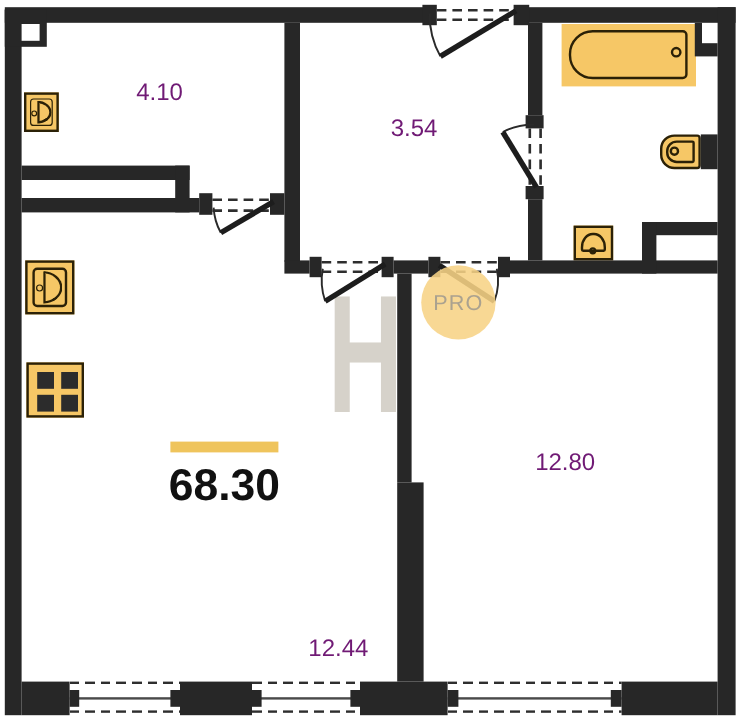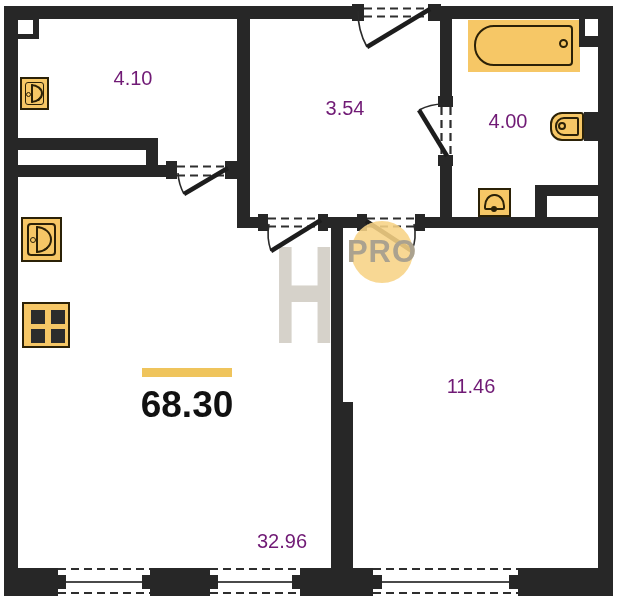--- a/index.html
+++ b/index.html
@@ -26,21 +26,21 @@
   .burner{position:absolute;width:14px;height:14px;background:#2c2c2c;z-index:2;}
   svg.doors{position:absolute;left:0;top:0;z-index:4;pointer-events:none;}
   .wm{position:absolute;left:274px;top:244px;width:62px;height:102px;display:flex;
       align-items:center;justify-content:center;z-index:1;overflow:visible;}
   .wm span{font-weight:bold;font-size:140px;line-height:102px;color:var(--watermark);
       transform:scale(0.62,1.0);}
   .badge{position:absolute;left:351px;top:221px;width:62px;height:62px;z-index:6;
       display:flex;align-items:center;justify-content:center;}
   .badge::before{content:"";position:absolute;inset:0;border-radius:50%;
       background:var(--badge-bg);opacity:.88;}
-  .badge span{position:relative;font-size:31px;font-weight:700;letter-spacing:1px;
+  .badge span{position:relative;font-size:18px;font-weight:400;letter-spacing:1px;
       color:var(--badge-text);}
 </style>
 </head>
 <body>
 
 <div id="plan">
 
   <div class="wm">
     <span>H</span>
   </div>
@@ -170,20 +170,19 @@
       <path d="M447 156 L419 110"></path>
     </g>
   </svg>
 
   <div class="badge">
     <span>PRO</span>
   </div>
 
   <div class="lbl" style="left:133px;top:78px">4.10</div>
   <div class="lbl" style="left:345px;top:108px">3.54</div>
-  <div class="lbl" style="left:508px;top:121px">4.00</div>
-  <div class="lbl" style="left:471px;top:386px">11.46</div>
-  <div class="lbl" style="left:282px;top:541px">32.96</div>
+  <div class="lbl" style="left:471px;top:386px">12.80</div>
+  <div class="lbl" style="left:282px;top:541px">12.44</div>
 
   <div class="accent" style="left:142px;top:368px;width:90px;height:9px"></div>
   <div class="lbl total-lbl" style="left:187px;top:405px">68.30</div>
 
 </div>
 
 </body></html>

